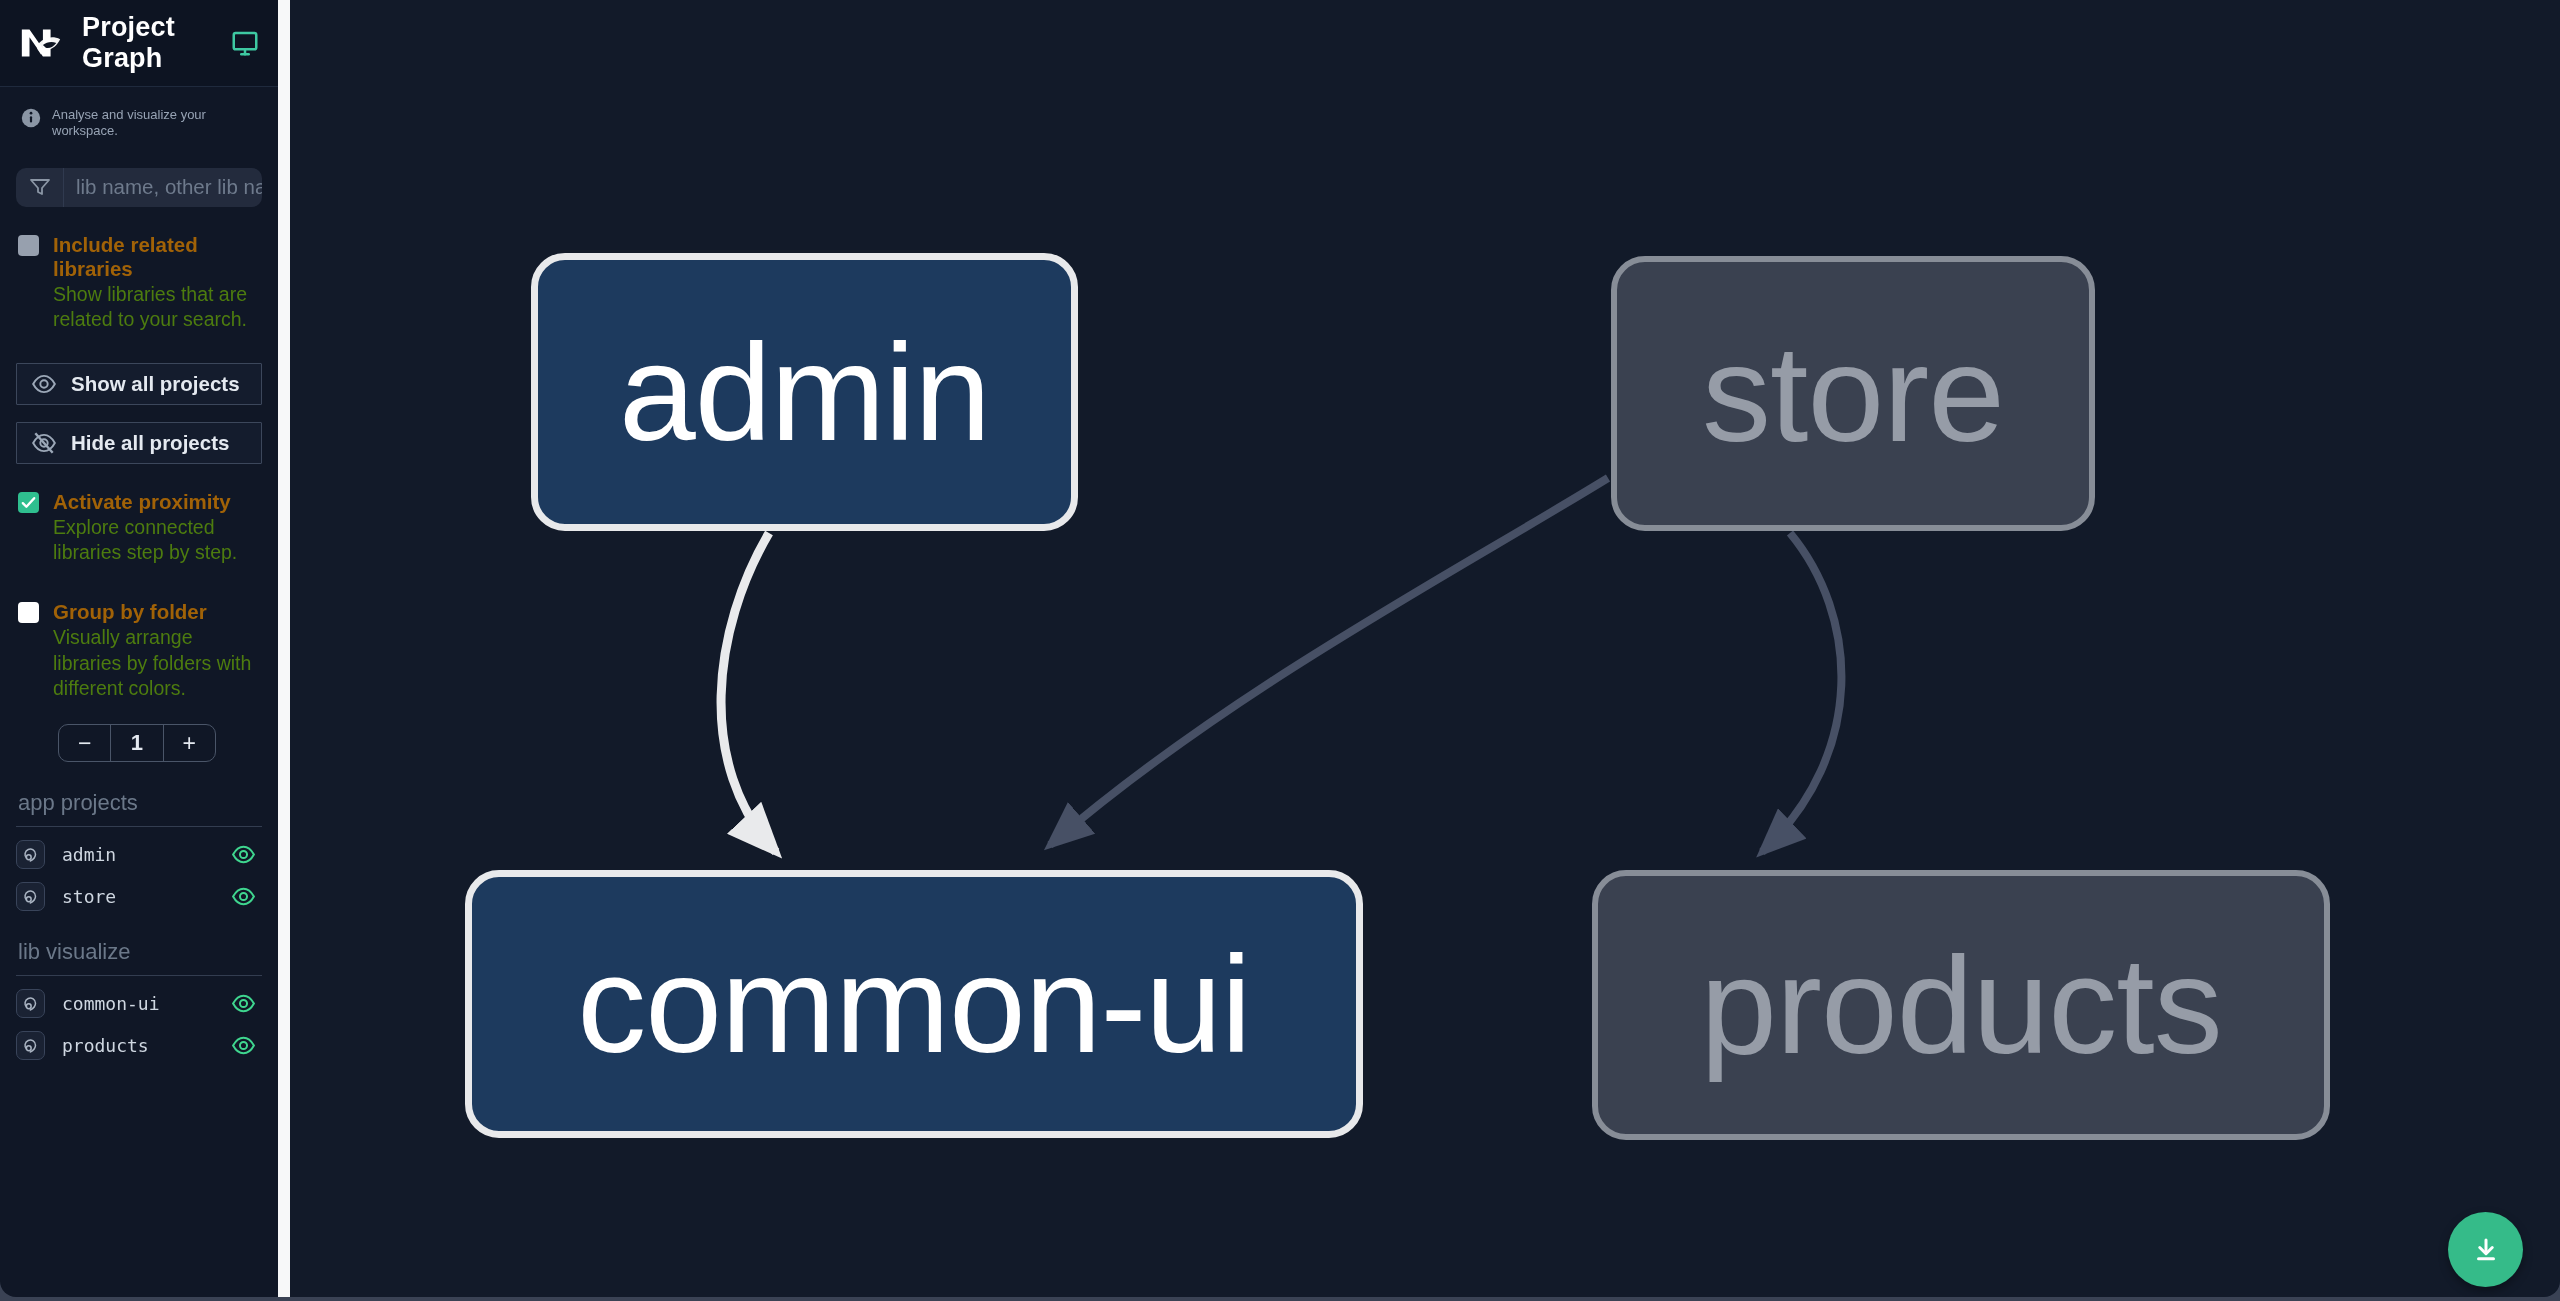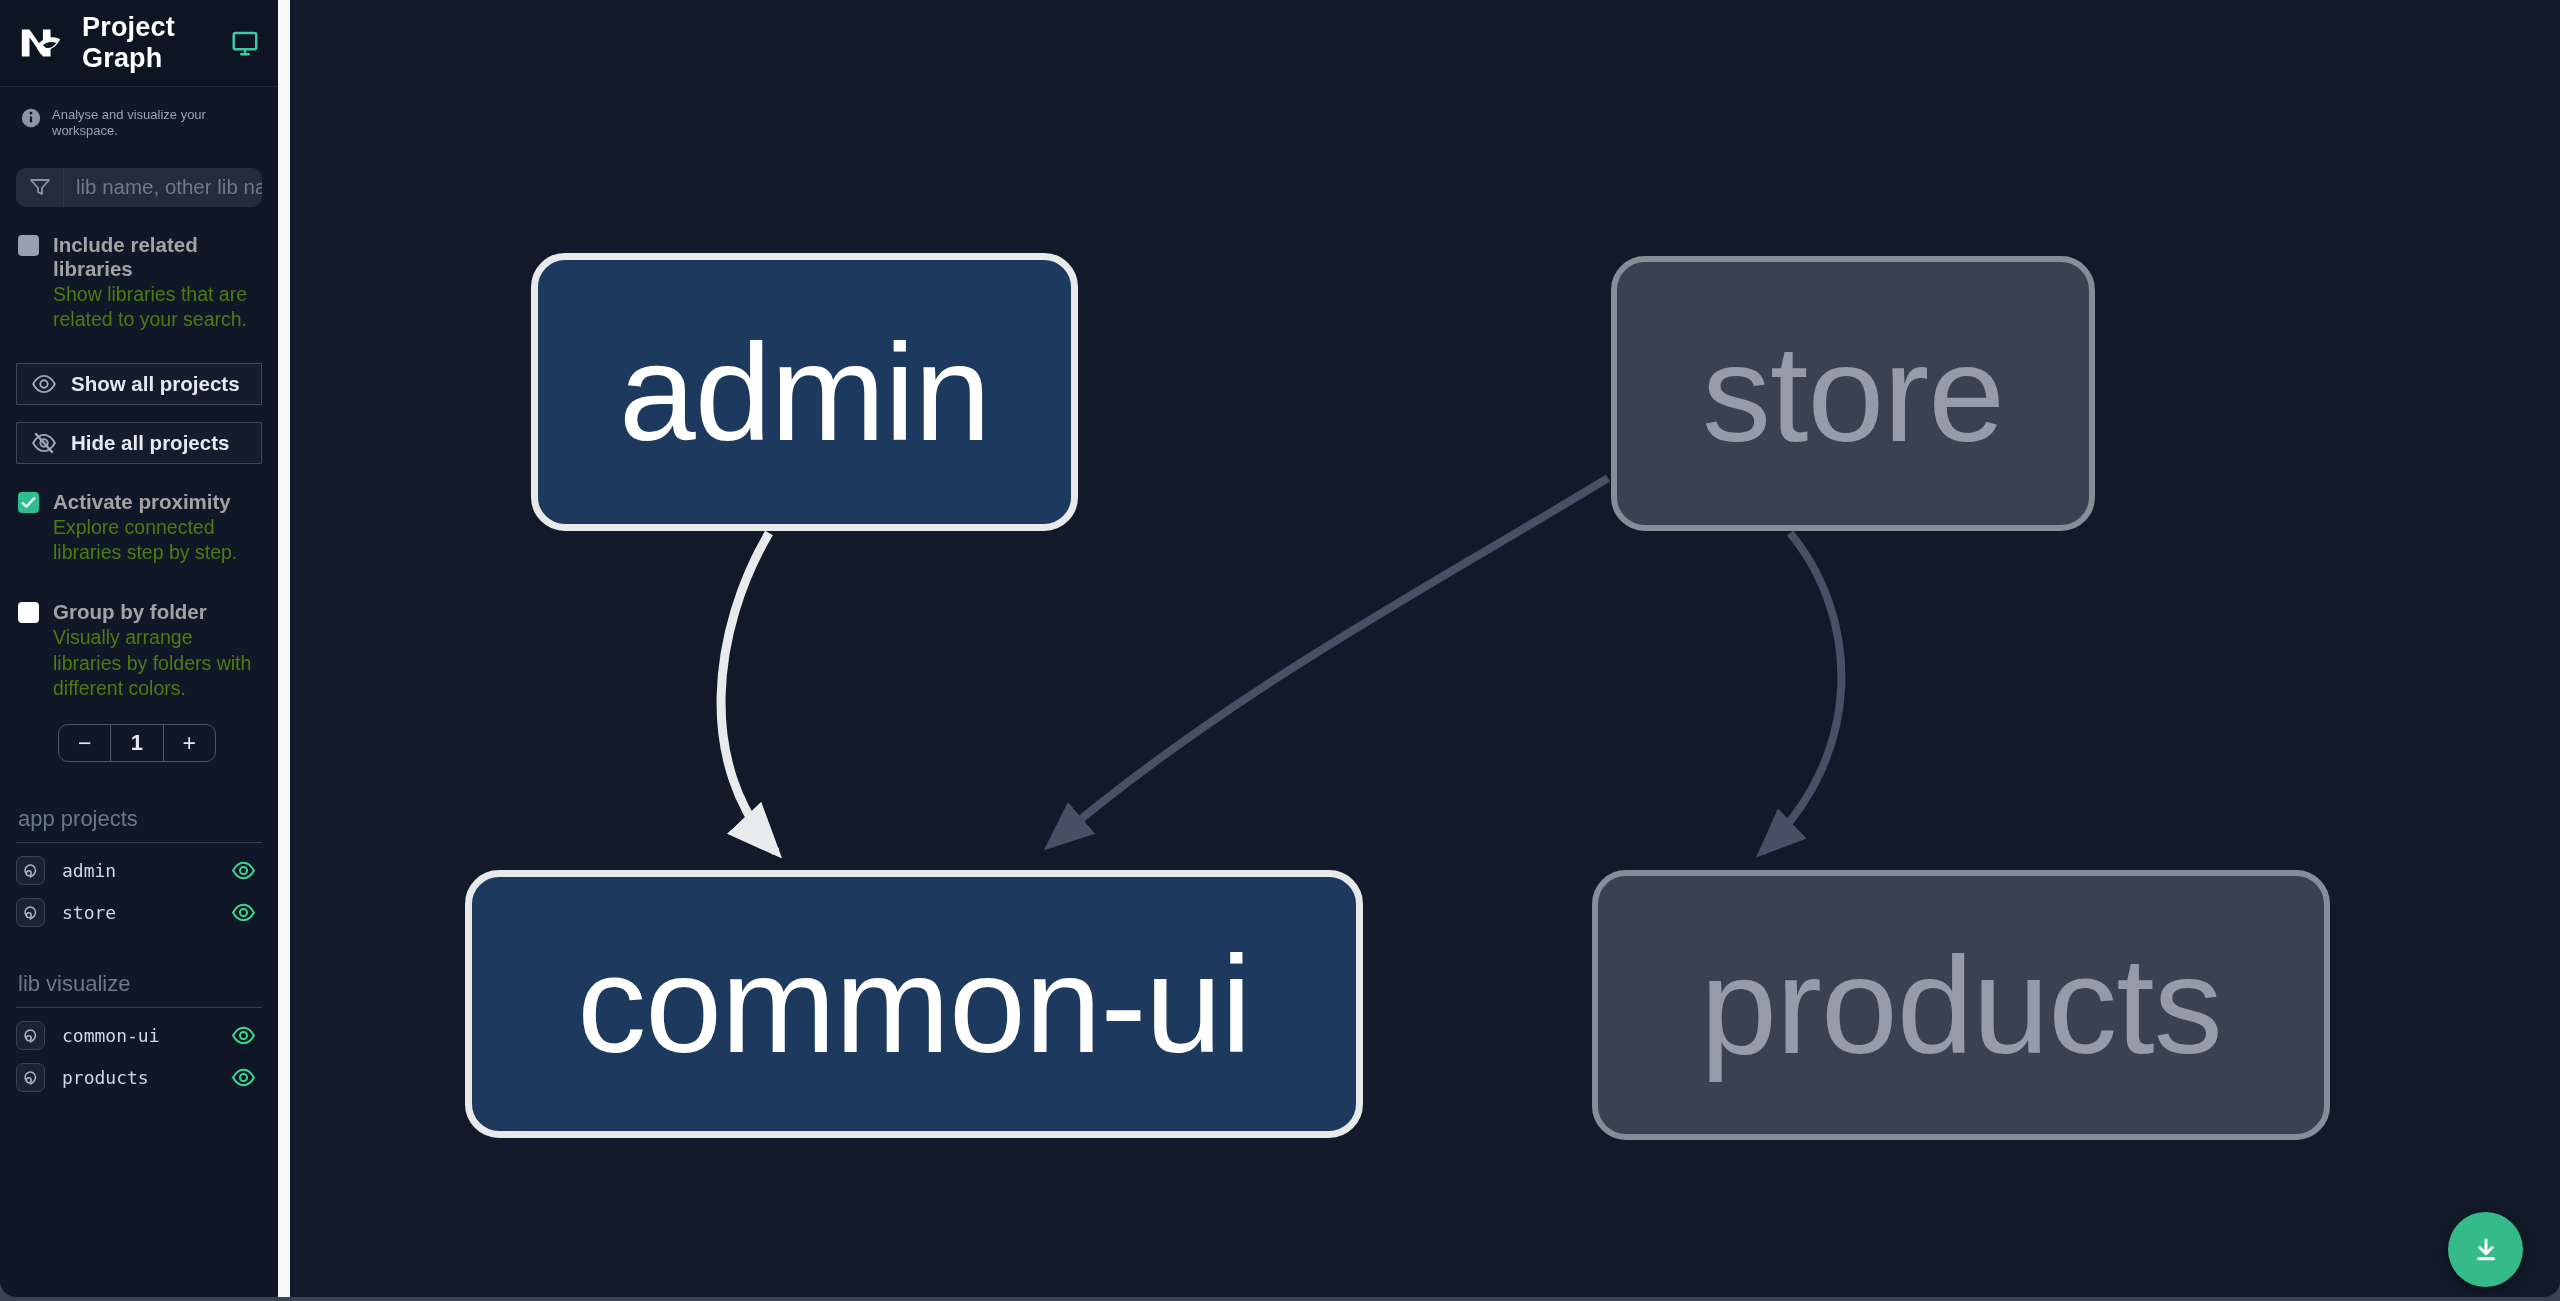--- a/index.html
+++ b/index.html
@@ -55,21 +55,21 @@
     font-family: "Liberation Sans", sans-serif;
   }
   .searchbox input::placeholder { color: #6e7a8c; }
 
   .check-row { display: flex; align-items: flex-start; gap: 14px; margin-top: 26px; padding-left: 2px; }
   .checkbox { width: 21px; height: 21px; border-radius: 4px; flex: none; margin-top: 2px; position: relative; }
   .checkbox.cb-gray  { background: #97a0ae; }
   .checkbox.cb-white { background: #ffffff; }
   .checkbox.cb-checked { background: #2fbf8f; }
   .checkbox.cb-checked svg { position: absolute; inset: 2px; }
-  .check-label { color: #a3a3a3; font-size: 20.5px; font-weight: 700; line-height: 1.2; }
+  .check-label { color: #a16207; font-size: 20.5px; font-weight: 700; line-height: 1.2; }
   .check-desc  { color: #4d7c0f; font-size: 19.5px; line-height: 1.32; }
 
   .side-btn {
     margin-top: 17px;
     width: 100%; height: 42px;
     display: flex; align-items: center; gap: 14px;
     background: #141c2d;
     border: 1px solid #3c475b;
     border-radius: 1px;
     padding: 0 14px;
@@ -87,21 +87,21 @@
     border-radius: 10px;
     overflow: hidden;
   }
   .stepper > div {
     flex: 1; display: flex; align-items: center; justify-content: center;
     color: #e4e9f0; font-size: 23px; cursor: pointer;
   }
   .stepper > div + div { border-left: 1px solid #4a5568; }
   .stepper .stepper-value { font-weight: 700; font-size: 22px; cursor: default; }
 
-  .section { margin-top: 44px; }
+  .section { margin-top: 28px; }
   .section-title {
     color: #6b7889; font-size: 22px; padding: 0 0 10px 2px;
     border-bottom: 1px solid #333d50;
   }
   .proj-row { display: flex; align-items: center; margin-top: 13px; }
   .proj-icon {
     width: 29px; height: 29px; flex: none;
     background: #1a2233; border: 1px solid #39445a; border-radius: 7px;
     display: flex; align-items: center; justify-content: center;
     cursor: pointer;

